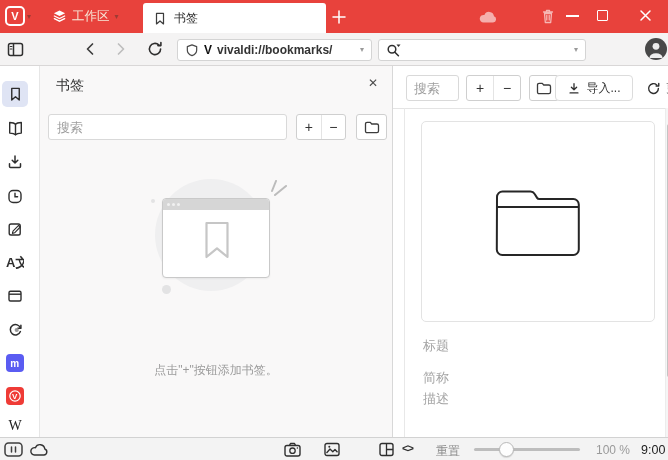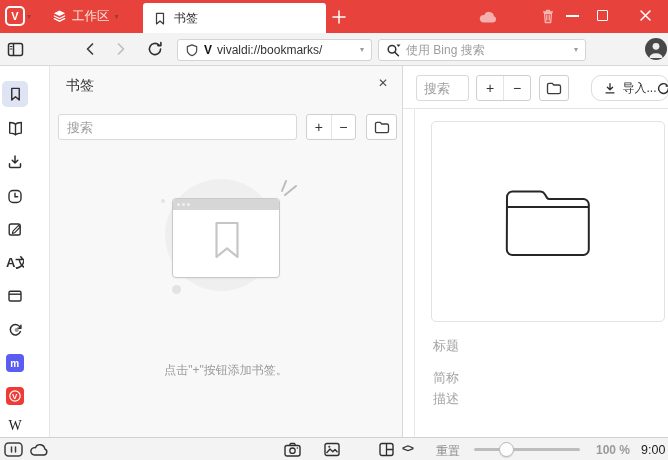--- a/index.html
+++ b/index.html
@@ -33,32 +33,32 @@
   .navbar > * { position:absolute; }
   .nav-btn { display:flex; align-items:center; justify-content:center; }
   .panel-toggle { left:7px; top:8px; }
   .nav-back { left:83px; top:8px; }
   .nav-fwd  { left:114px; top:8px; }
   .nav-reload { left:146px; top:7px; }
   .field { background:#fff; border:1px solid #d4d4d4; border-radius:3px; height:22px; top:6px;
            display:flex; align-items:center; padding:0 7px; gap:5px; }
   .addr { left:177px; width:195px; }
   .addr .site-v { font-weight:bold; color:#111; font-size:12px; }
-  .addr input { border:none; outline:none; background:transparent; flex:1; min-width:0; font-size:12px; color:#333; font-family:"Liberation Sans",sans-serif; }
+  .addr input { border:none; outline:none; background:transparent; flex:1; min-width:0; font-size:12px; color:#333; font-family:"Liberation Sans",sans-serif;font-weight:bold; }
   .srch { left:378px; width:208px; }
   .srch input { border:none; outline:none; background:transparent; flex:1; min-width:0; font-size:12px; font-family:"Liberation Sans",sans-serif; }
   input::placeholder { color:#9d9d9d; opacity:1; }
   .fcaret { margin-left:auto; }
   .avatar { left:645px; top:5px; width:22px; height:22px; border-radius:50%; background:#484848; overflow:hidden;
             display:flex; align-items:flex-end; justify-content:center; }
 
   
   .main { position:absolute; left:0; top:66px; width:668px; height:371px; display:flex; }
 
-  .rail { position:relative; width:50px; background:#fff; border-right:1px solid #e6e6e6; flex:none; overflow:hidden; }
+  .rail { position:relative; width:40px; background:#fff; border-right:1px solid #e6e6e6; flex:none; overflow:hidden; }
   .rail-item { position:absolute; left:6px; width:18px; height:18px; display:flex; align-items:center; justify-content:center; cursor:pointer; }
   .rail-hl { position:absolute; left:2px; width:26px; height:26px; border-radius:5px; background:#dfe4f4; }
   .sq-badge { width:18px; height:18px; border-radius:4px; display:flex; align-items:center; justify-content:center;
               color:#fff; font-weight:bold; }
   .wiki-w { font-family:"Liberation Serif", serif; font-size:14px; color:#222; }
 
   
   .panel { position:relative; width:353px; flex:none; background:#f9f8f8; border-right:1px solid #d8d8d8; }
   .panel > * { position:absolute; }
   .panel-title { left:16px; top:11px; font-size:14px; color:#333; }
@@ -87,21 +87,21 @@
   .empty-title { left:0; right:0; top:261px; text-align:center; font-size:15px; font-weight:bold; color:#383838; }
   .empty-hint  { left:0; right:0; top:296px; text-align:center; font-size:12px; color:#9b9b9b; }
 
   
   .page { position:relative; flex:1; background:#fff; overflow:hidden; }
   .page > * { position:absolute; }
   .g-search { left:13px; top:9px; width:53px; }
   .g-search input { width:100%; height:100%; border:none; outline:none; background:transparent; padding:0 7px; font-size:13px; font-family:"Liberation Sans",sans-serif; }
   .g-group { left:73px; top:9px; width:55px; }
   .g-folder { left:136px; top:9px; width:30px; }
-  .g-import { left:188px; top:9px; width:78px; background:#fff; border:1px solid #dcdcdc; border-radius:10px; height:26px;
+  .g-import { left:162px; top:9px; width:78px; background:#fff; border:1px solid #dcdcdc; border-radius:4px; height:26px;
               display:flex; align-items:center; justify-content:center; gap:5px; font-size:12px; color:#333; cursor:pointer; }
   .g-update { left:253px; top:9px; width:32px; height:26px; display:flex; align-items:center; gap:5px; font-size:12px;
               color:#333; overflow:hidden; cursor:pointer; }
   .tb-sep { left:0; right:0; top:42px; height:1px; background:#e4e4e4; }
   .splitter { left:11px; top:42px; bottom:0; width:1px; background:#e8e8e8; }
   .thumb-card { left:28px; top:55px; width:234px; height:201px; background:#fff; border:1px solid #e3e3e3; border-radius:5px;
                 display:flex; align-items:center; justify-content:center; }
   .fld { left:30px; font-size:13px; color:#a3a3a3; }
   .fld-title { top:271px; } .fld-nick { top:303px; } .fld-desc { top:324px; }
   .scrollbar { left:272px; top:42px; bottom:0; width:13px; background:#f5f5f5; border-left:1px solid #ececec; }
@@ -118,21 +118,21 @@
   .sb-cloud { left:29px; top:4px; }
   .sb-cam { left:284px; top:4px; }
   .sb-img { left:324px; top:4px; }
   .sb-tile { left:379px; top:4px; }
   .sb-code { left:402px; top:4px; font-size:11px; font-weight:bold; color:#2f2f2f; letter-spacing:-1px; cursor:pointer; }
   .sb-reset { left:436px; top:5px; font-size:12px; color:#8c8c8c; cursor:pointer; }
   .sb-slider { left:474px; top:0; width:106px; height:22px; cursor:pointer; }
   .sb-track { position:absolute; left:0; top:10px; width:106px; height:3px; background:#bdbdbd; border-radius:2px; }
   .sb-knob { position:absolute; left:25px; top:4px; width:15px; height:15px; border-radius:50%; background:#fdfdfd;
              border:1px solid #b9b9b9; box-shadow:0 1px 1px rgba(0,0,0,.12); }
-  .sb-zoom { left:596px; top:5px; font-size:12px; color:#9a9a9a;font-weight:bold; }
+  .sb-zoom { left:596px; top:5px; font-size:12px; color:#9a9a9a; }
   .sb-clock { left:641px; top:5px; font-size:12.5px; color:#1d1d1d; }
 </style>
 </head>
 <body>
 
 <div class="app">
 
   <div class="tabbar">
     <div class="vlogo">
       <span>V</span>
@@ -239,21 +239,20 @@
     </div>
 
     <div class="field srch">
       <span>
         <svg width="15" height="15" viewBox="0 0 15 15">
             <circle cx="6" cy="6.3" r="3.8" stroke="#2f2f2f" stroke-width="1.5" fill="none"></circle>
             <path d="M8.9,9.2 L12.4,12.7" stroke="#2f2f2f" stroke-width="1.6" stroke-linecap="round"></path>
             <path d="M10.5,1.5 h4 l-2,2.6 Z" fill="#2f2f2f"></path>
           </svg>
       </span>
-      <input placeholder="使用 Bing 搜索" style="">
       <span class="caret lt fcaret">▾</span>
     </div>
 
     <div class="avatar">
       <span>
         <svg width="22" height="22" viewBox="0 0 22 22">
             <circle cx="11" cy="8.3" r="3.4" fill="#ededed"></circle>
             <path d="M4.3,20 a6.8,5.6 0 0 1 13.4,0 Z" fill="#ededed"></path>
           </svg>
       </span>

